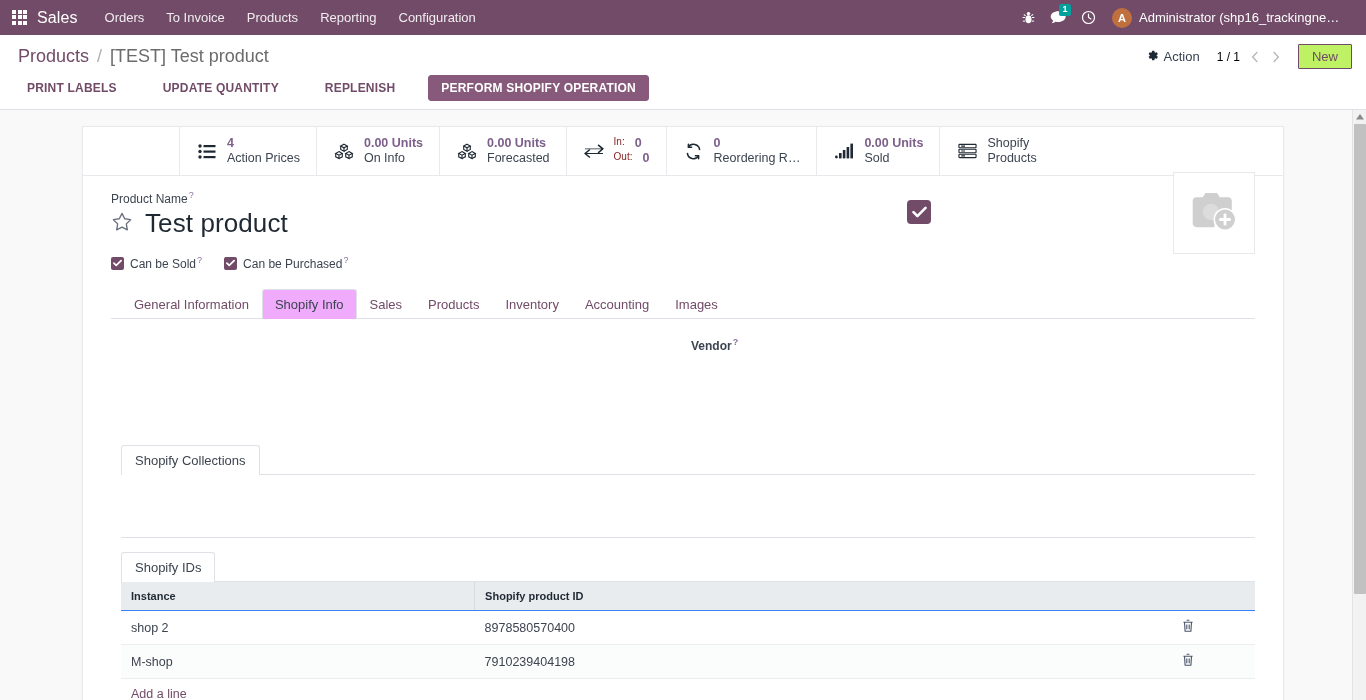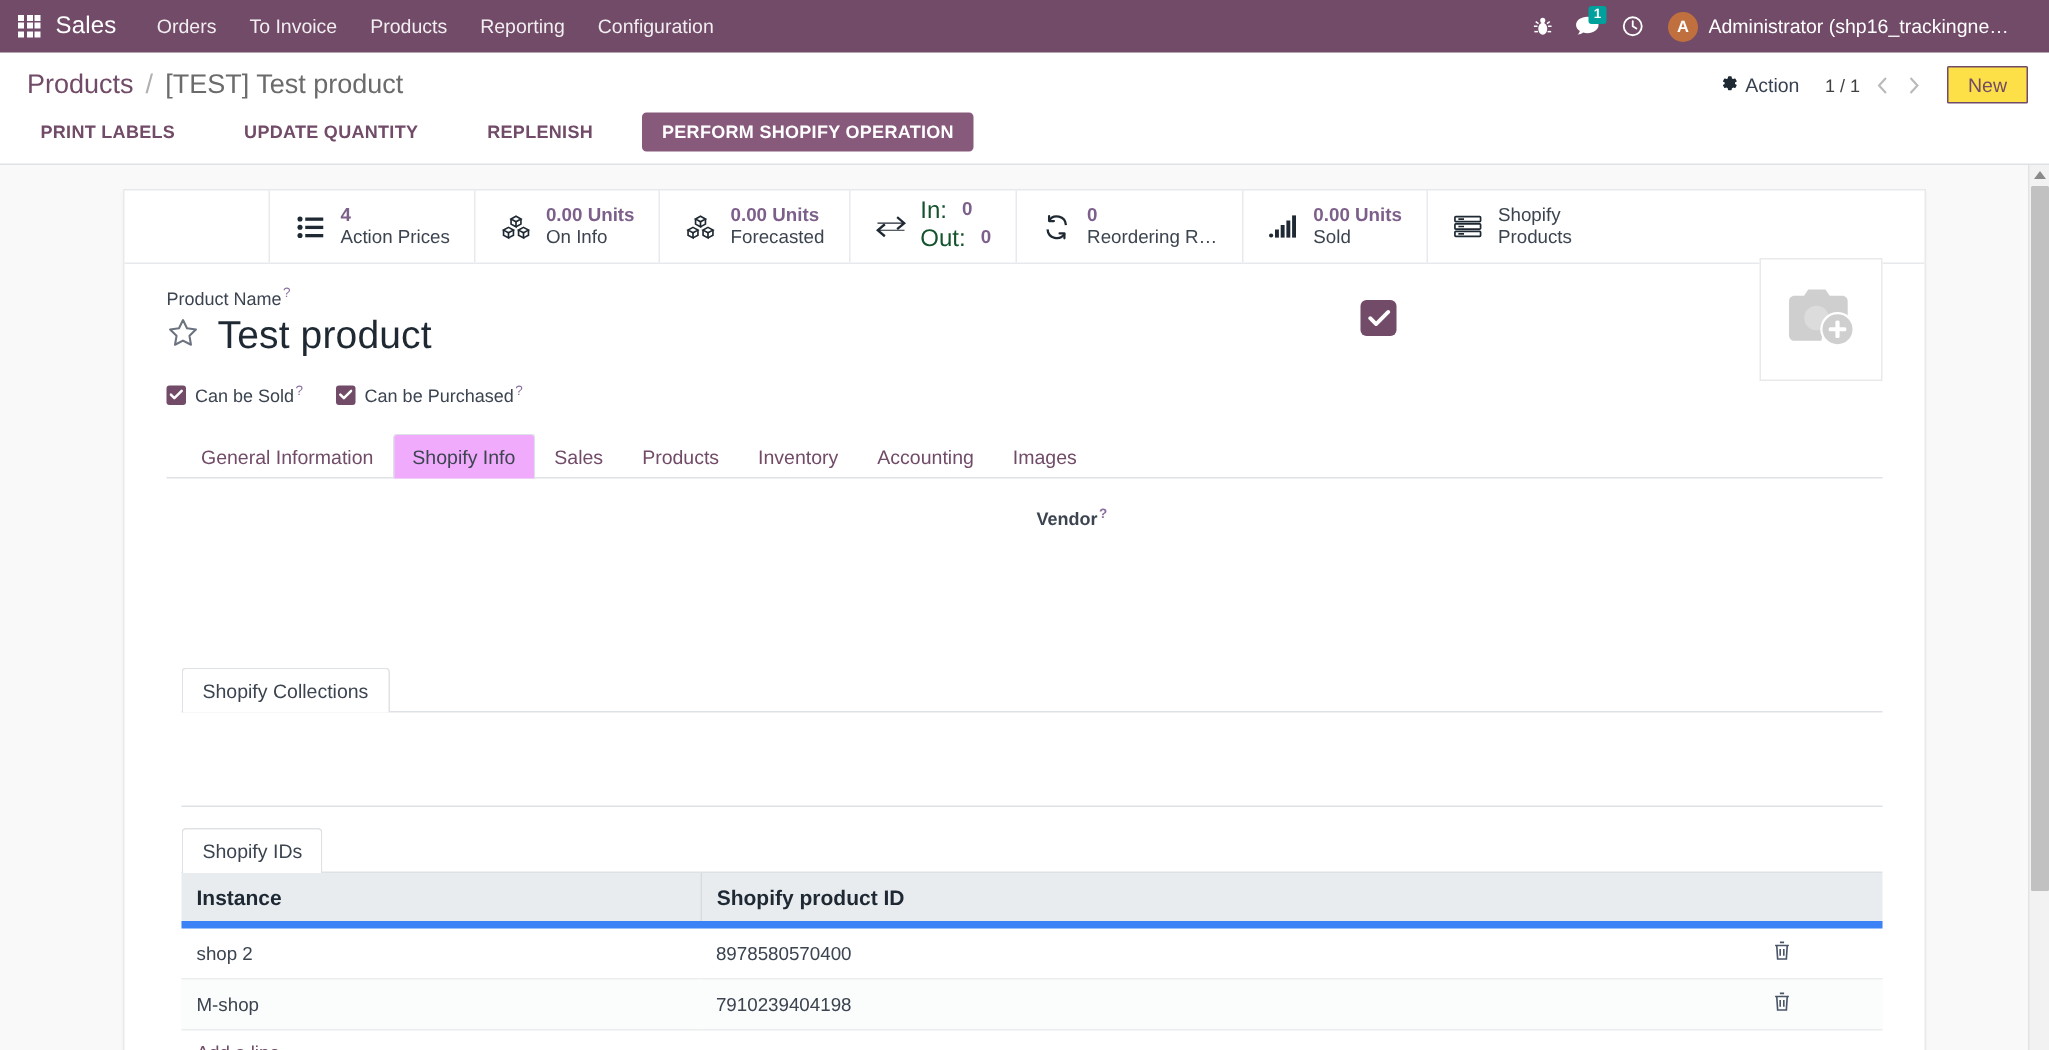--- a/index.html
+++ b/index.html
@@ -134,35 +134,35 @@
     display: flex;
     align-items: center;
     gap: 4px;
     padding: 2px 4px;
     font-weight: 400;
   }
   .pager {
     display: flex;
     align-items: center;
     font-size: 12px;
-    color: #404040;
+    color: #000000;
     gap: 2px;
   }
   .pager-value { padding: 0 4px; white-space: nowrap; }
   .pager-arrow {
     width: 19px; height: 22px;
     display: flex; align-items: center; justify-content: center;
     color: #b9b9b9;
     cursor: pointer;
     font-size: 14px;
   }
   .new-btn {
     border: 1px solid #714B67;
     color: #714B67;
-    background: #fde047;
+    background: #bef264;
     font-size: 13px;
     padding: 4px 13px;
     border-radius: 1px;
     cursor: pointer;
     font-weight: 400;
     margin-left: 3px;
   }
   .cp-buttons {
     display: flex;
     align-items: center;
@@ -233,21 +233,21 @@
     font-size: 12.5px;
     font-weight: 700;
     white-space: nowrap;
   }
   .stat-label {
     color: #3c4450;
     font-size: 12.5px;
     white-space: nowrap;
   }
   .stat-kv { display: flex; gap: 10px; }
-  .stat-kv .k { color: #14532d; font-size: 16px; }
+  .stat-kv .k { color: #7f1d1d; font-size: 10px; }
   .stat-kv .v { color: #7c5f8a; font-size: 12.5px; font-weight: 700; }
   .stat-two-line .stat-label { color: #3c4450; }
 
   
   .sheet-body { padding: 14px 28px 0 28px; position: relative; }
   .lbl {
     font-size: 12px;
     font-weight: 400;
     color: #3c4450;
   }
@@ -381,25 +381,25 @@
     border: none;
     border-top: 1px solid #dee2e6;
     margin: 0;
   }
 
   
   .o2m-table { width: 100%; border-collapse: collapse; }
   .o2m-table thead th {
     background: #e9ecef;
     color: #1f2933;
-    font-size: 14px;
+    font-size: 11px;
     font-weight: 700;
     text-align: left;
     padding: 8px 10px;
-    border-bottom: 5px solid #3b82f6;
+    border-bottom: 1px solid #3b82f6;
   }
   .o2m-table thead th.col-instance { border-right: 1px solid #d7dbe0; }
   .o2m-table thead th.col-actions { width: 135px; }
   .o2m-table tbody td {
     font-size: 12.5px;
     color: #3c4450;
     padding: 8px 10px;
     border-bottom: 1px solid #ebedef;
     cursor: text;
   }

